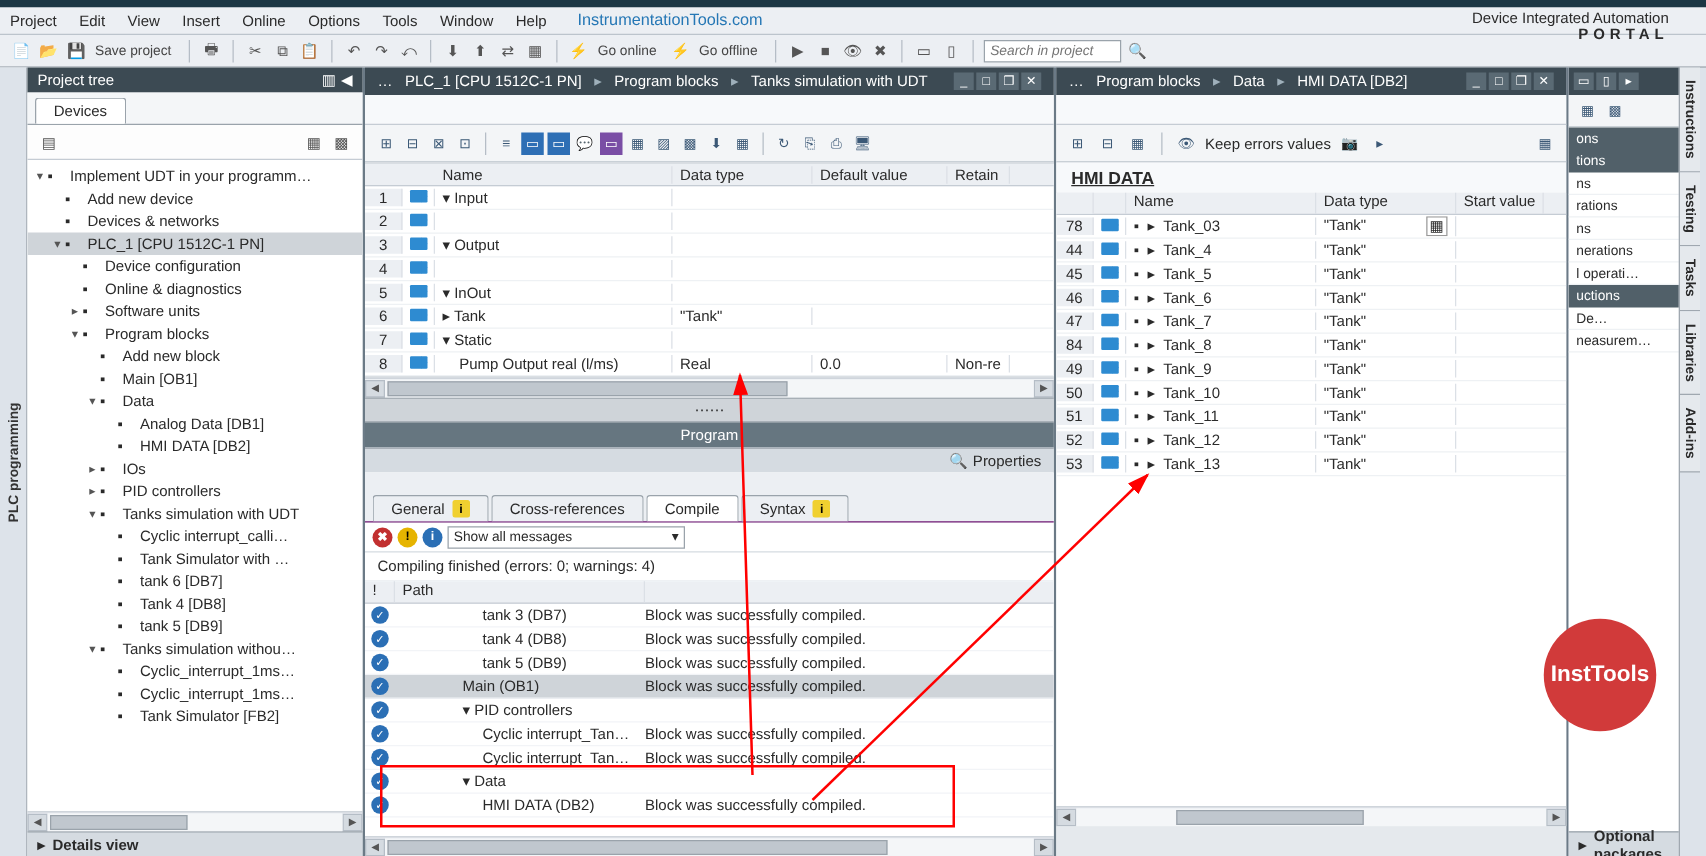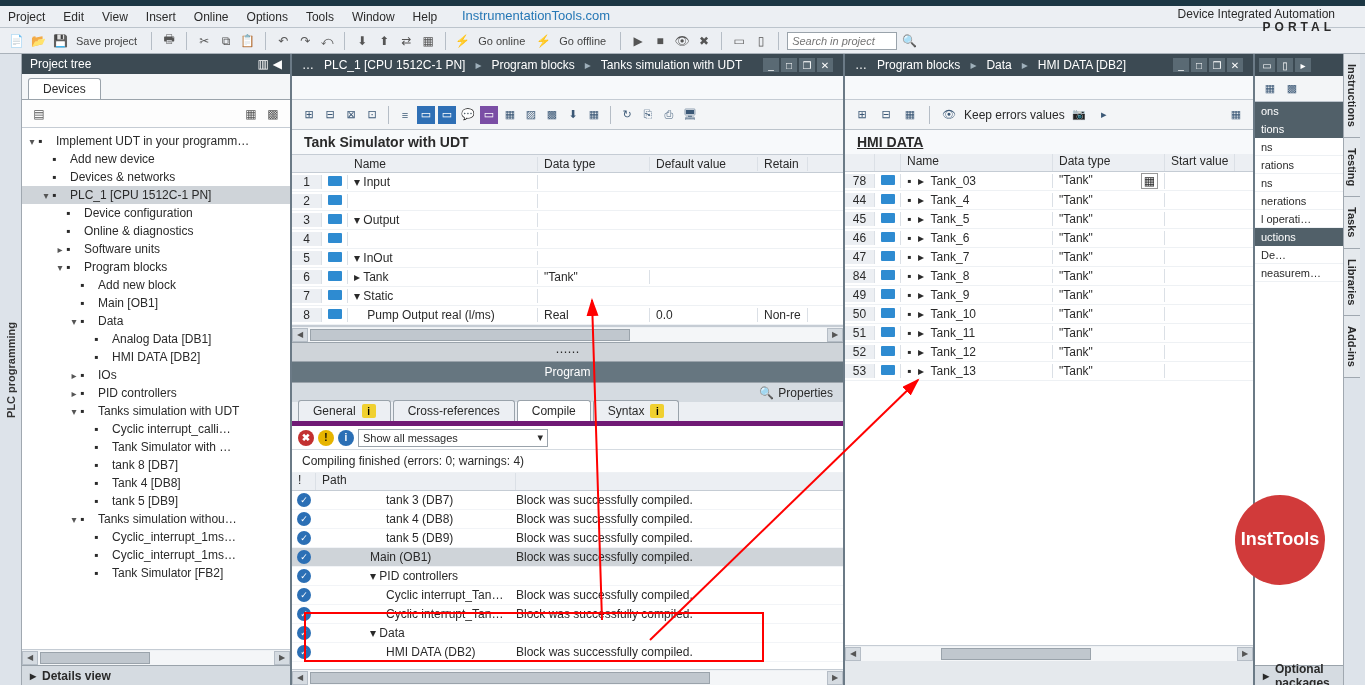--- a/index.html
+++ b/index.html
@@ -62,21 +62,21 @@
 .vthead div,.vtrow div { border-right:1px solid #dbe0e6; padding:0 6px; overflow:hidden; white-space:nowrap; }
 .c-num{width:30px; text-align:center; background:#eceff3;} .c-ic{width:26px;} .c-name{width:190px;} .c-dt{width:112px;} .c-def{width:108px;} .c-ret{width:50px;}
 .vtrow { display:flex; height:19px; align-items:center; border-bottom:1px solid #eef1f4; }
 .vtrow .addn { color:#888; font-style:italic; padding-left:30px;}
 
 .hsplit { height:20px; background:#cfd4d9; border-top:1px solid #9aa3ab; border-bottom:1px solid #9aa3ab; display:flex; align-items:center; justify-content:center; }
 .progbar { height:20px; background:#667680; color:#fff; display:flex; align-items:center; justify-content:center; font-size:12px; }
 .propbar { height:20px; background:#d5dbe1; border-top:1px solid #9aa3ab; display:flex; align-items:center; justify-content:flex-end; padding:0 10px; gap:4px; font-size:12px;}
 
 .bottompane { flex:1; display:flex; flex-direction:column; background:#fff; min-height:0; }
-.bptabs { height:24px; background:#eceff3; display:flex; align-items:flex-end; gap:2px; padding:0 6px; border-bottom:5px solid #701a75; }
+.bptabs { height:40px; background:#eceff3; display:flex; align-items:flex-end; gap:2px; padding:0 6px; border-bottom:1px solid #701a75; }
 .bptab { border:1px solid #9aa3ab; border-bottom:none; padding:3px 14px; background:#eceff3; border-radius:3px 3px 0 0; display:flex; align-items:center; gap:6px; font-size:12px;}
 .bptab.active { background:#fff; }
 .infobadge { width:14px; height:14px; border-radius:2px; background:#f0d030; color:#000; font-weight:bold; display:flex; align-items:center; justify-content:center; font-size:10px; }
 .msgbar { height:24px; display:flex; align-items:center; gap:4px; padding:0 6px; border-bottom:1px solid #d5dbe1; }
 .msgsel { border:1px solid #9aa3ab; height:18px; font-size:11px; width:190px; padding:0 4px; display:flex; align-items:center; justify-content:space-between; background:#fff; }
 .circ { width:16px; height:16px; border-radius:50%; display:flex; align-items:center; justify-content:center; color:#fff; font-size:10px; font-weight:bold; }
 .circ.red{background:#c23030}.circ.yel{background:#e6b400;color:#000}.circ.blue{background:#2b6fb5}
 
 .compstatus { padding:4px 10px; font-size:12px; border-bottom:1px solid #eef1f4; }
 .comphead { display:flex; background:#eceff3; height:18px; border-bottom:1px solid #c5ccd4; font-size:12px; }
@@ -297,21 +297,21 @@
           <span class="lbl">Cyclic interrupt_calli…</span>
         </div>
         <div class="trow ind4">
           <span class="exp"></span>
           <span class="ic">▪</span>
           <span class="lbl">Tank Simulator with …</span>
         </div>
         <div class="trow ind4">
           <span class="exp"></span>
           <span class="ic">▪</span>
-          <span class="lbl">tank 8 [DB7]</span>
+          <span class="lbl">tank 6 [DB7]</span>
         </div>
         <div class="trow ind4">
           <span class="exp"></span>
           <span class="ic">▪</span>
           <span class="lbl">Tank 4 [DB8]</span>
         </div>
         <div class="trow ind4">
           <span class="exp"></span>
           <span class="ic">▪</span>
           <span class="lbl">tank 5 [DB9]</span>
@@ -381,21 +381,20 @@
       <span class="etbtn">▨</span>
       <span class="etbtn">▩</span>
       <span class="etbtn">⬇</span>
       <span class="etbtn">▦</span>
       <span class="tsep"></span>
       <span class="etbtn">↻</span>
       <span class="etbtn">⎘</span>
       <span class="etbtn">⎙</span>
       <span class="etbtn">🖥</span>
     </div>
-    <div class="blocktitle">Tank Simulator with UDT</div>
     <div class="vartable">
       <div class="vthead">
         <div class="c-num"></div>
           <div class="c-ic"></div>
         <div class="c-name">Name</div>
         <div class="c-dt">Data type</div>
         <div class="c-def">Default value</div>
         <div class="c-ret">Retain</div>
       </div>
       <div id="vtbody">

